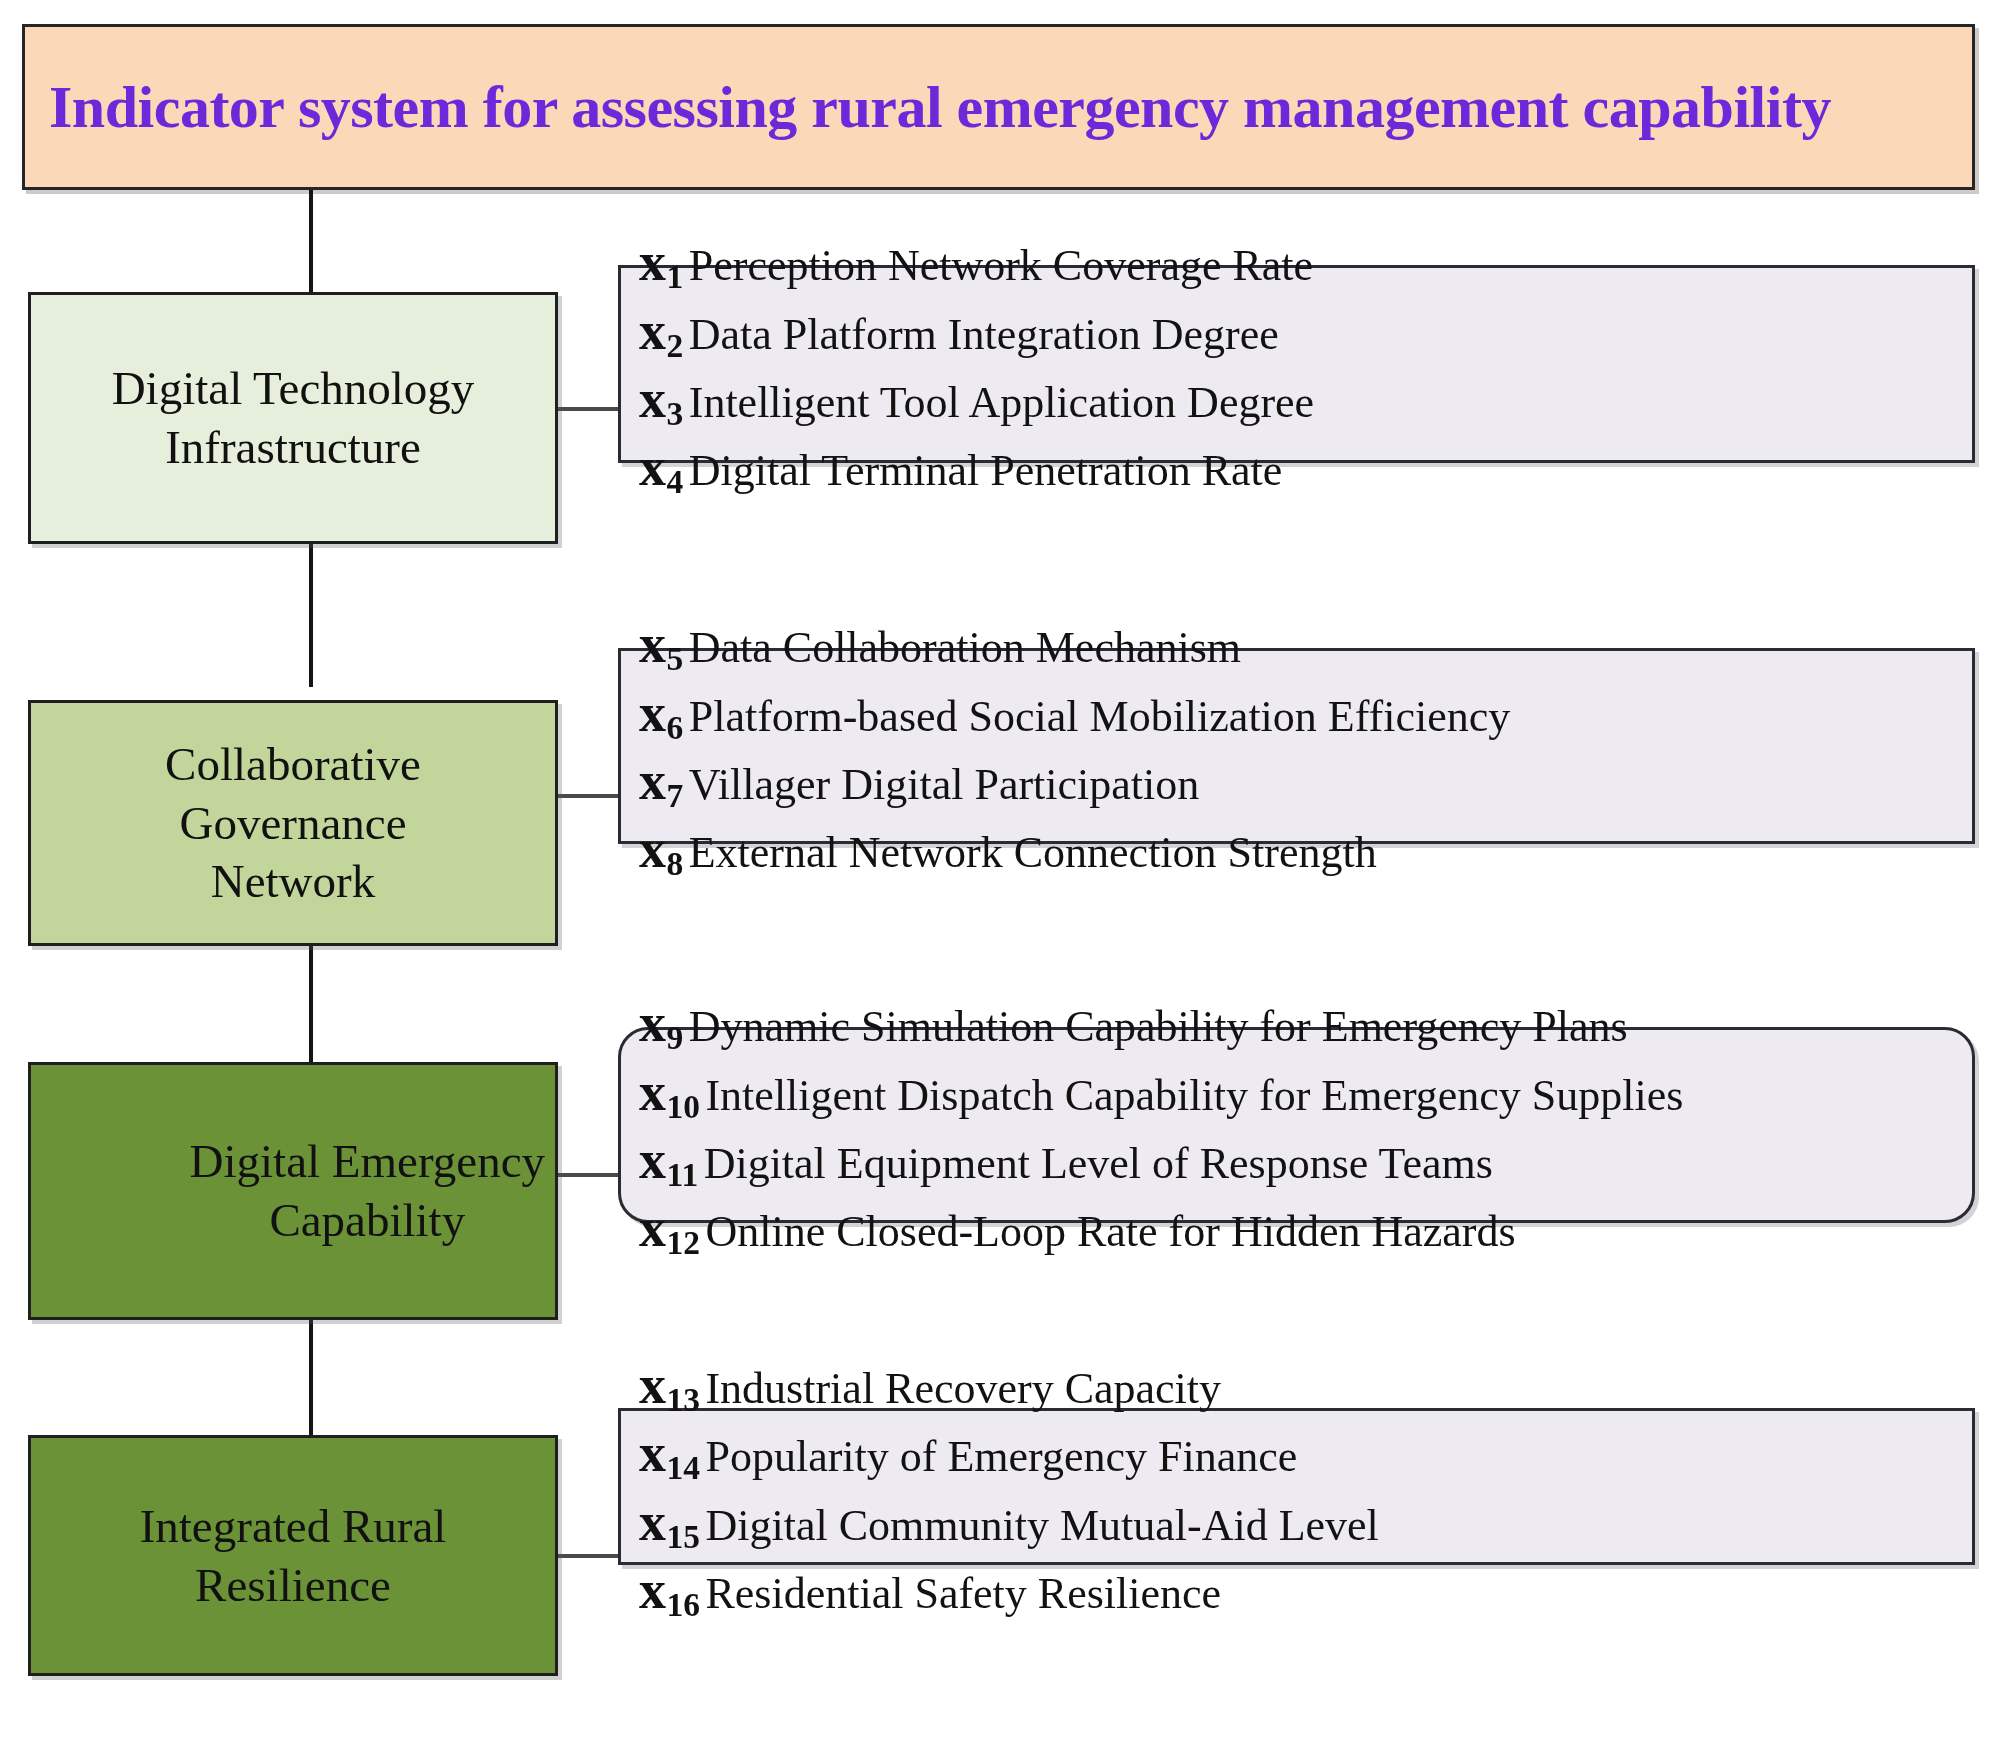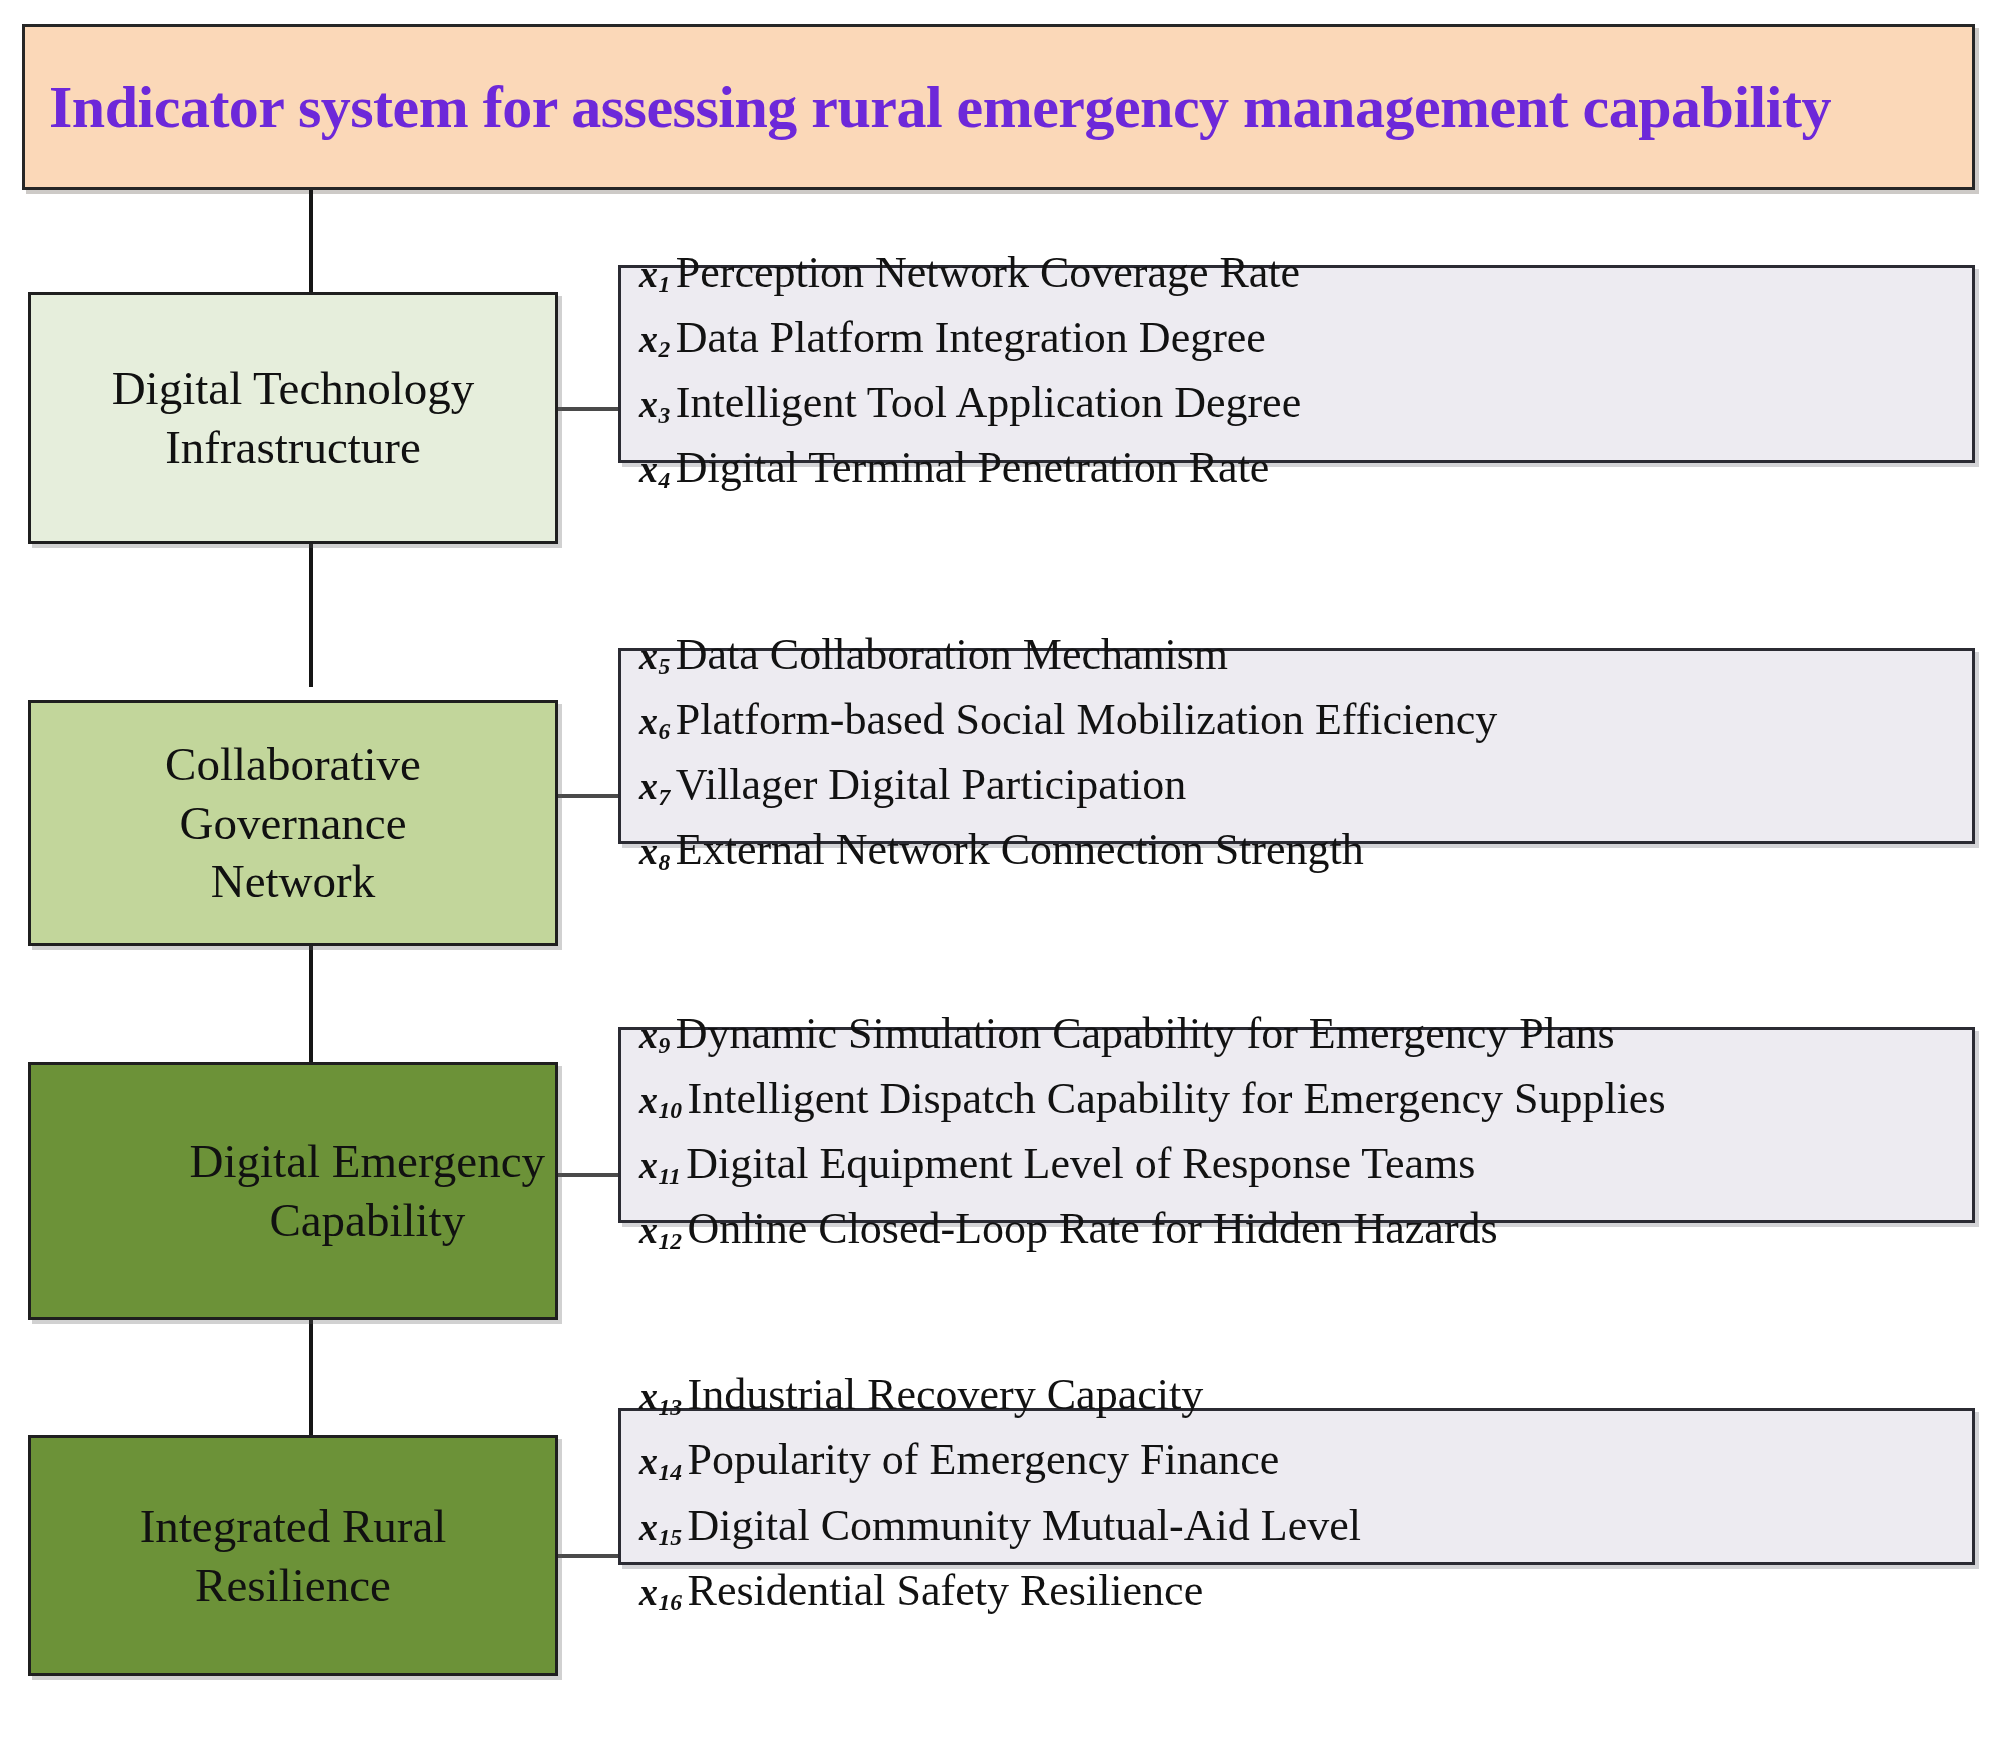--- a/index.html
+++ b/index.html
@@ -76,37 +76,36 @@
     background: #EDEBF1;
     border: 3px solid #2b2b33;
     box-shadow: 4px 4px 0 rgba(110,110,120,0.30);
     padding: 22px 0 22px 18px;
     display: flex;
     flex-direction: column;
     justify-content: center;
   }
   .list-1 { top: 265px; height: 198px; }
   .list-2 { top: 648px; height: 196px; }
-  .list-3 { top: 1027px; height: 196px; }
+  .list-3 { top: 1027px; height: 196px; border-radius: 30px; }
   .list-4 { top: 1408px; height: 157px; }
 
   .ind-row {
     display: flex;
     align-items: baseline;
     font-size: 44px;
     line-height: 1.21;
     color: #121212;
     white-space: nowrap;
   }
   .ind-key {
     font-weight: bold;
-    font-size: 38px;
+    font-size: 54px;
     margin-right: 6px;
     display: inline-block;
-    font-style: italic;
   }
   .ind-key sub {
     font-size: 0.62em;
     font-weight: bold;
     vertical-align: baseline;
     position: relative;
     top: 0.24em;
     left: 0.5px;
   }
   .ind-label { font-size: 44px; margin-top: 12px; }

